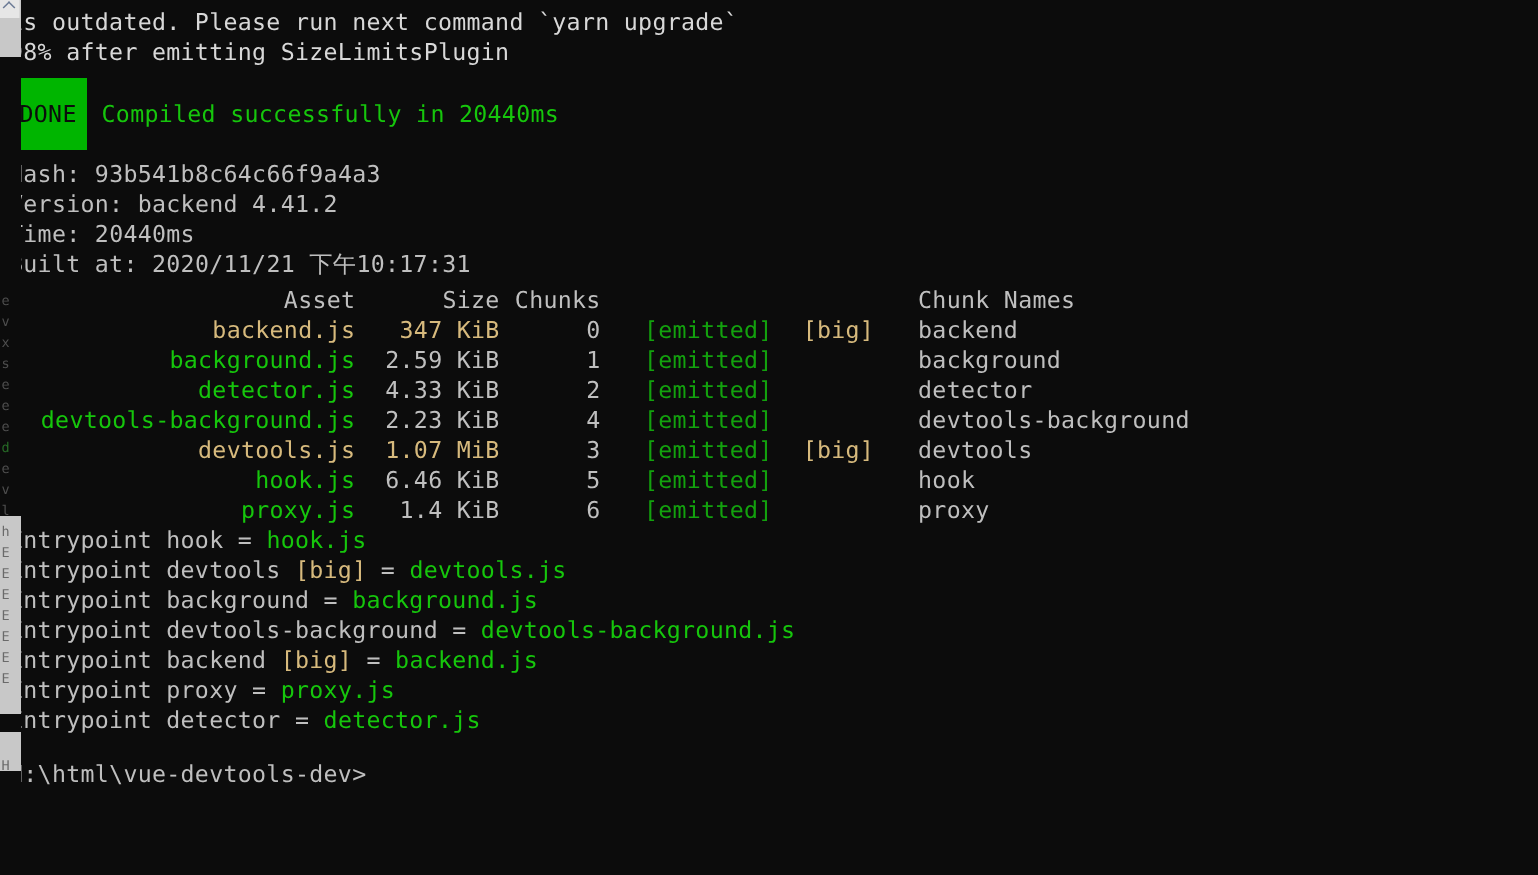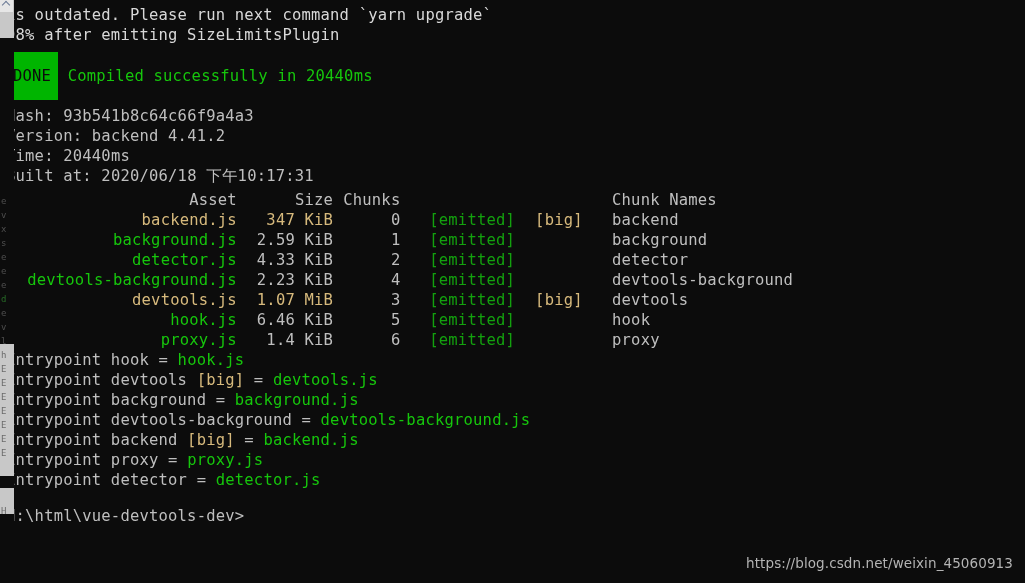--- a/index.html
+++ b/index.html
@@ -140,21 +140,21 @@
     <div class="line c-white" style="top:25px;">98% after emitting SizeLimitsPlugin</div>
 
     <div class="line" style="top:66px;"><span class="badge-done">DONE</span><span class="c-green"> <span>Compiled successfully in 20440ms</span></span></div>
 
     <div class="line c-grey" style="top:106px;"><span>Hash:</span> <span>93b541b8c64c66f9a4a3</span></div>
 
     <div class="line c-grey" style="top:126px;"><span>Version:</span> <span>backend 4.41.2</span></div>
 
     <div class="line c-grey" style="top:146px;"><span>Time:</span> <span>20440ms</span></div>
 
-    <div class="line c-grey" style="top:166px;"><span>Built at:</span> <span>2020/06/18 下午10:17:31</span></div>
+    <div class="line c-grey" style="top:166px;"><span>Built at:</span> <span>2020/11/21 下午10:17:31</span></div>
 
     <div id="asset-table">
         <div class="line" style="top: 190px; left: 0px; width: 1025px;"><span class="c-grey" style="position: absolute; white-space: pre; right: 788.12px;">Asset</span><span class="c-grey" style="position: absolute; white-space: pre; right: 691.92px;">Size</span><span class="c-grey" style="position: absolute; white-space: pre; right: 624.58px;">Chunks</span><span class="c-grey" style="position: absolute; white-space: pre; left: 612.06px;">Chunk Names</span></div>
         <div class="line" style="top: 210px; left: 0px; width: 1025px;"><span class="c-yellow" style="position: absolute; white-space: pre; right: 788.12px;">backend.js</span><span class="c-yellow" style="position: absolute; white-space: pre; right: 691.92px;">347 KiB</span><span class="c-grey" style="position: absolute; white-space: pre; right: 624.58px;">0</span><span class="c-green-d" style="position: absolute; white-space: pre; left: 429.28px;">[emitted]</span><span class="c-yellow" style="position: absolute; white-space: pre; left: 535.1px;">[big]</span><span class="c-grey" style="position: absolute; white-space: pre; left: 612.06px;">backend</span></div>
         <div class="line" style="top: 230px; left: 0px; width: 1025px;"><span class="c-green" style="position: absolute; white-space: pre; right: 788.12px;">background.js</span><span class="c-grey" style="position: absolute; white-space: pre; right: 691.92px;">2.59 KiB</span><span class="c-grey" style="position: absolute; white-space: pre; right: 624.58px;">1</span><span class="c-green-d" style="position: absolute; white-space: pre; left: 429.28px;">[emitted]</span><span class="c-grey" style="position: absolute; white-space: pre; left: 612.06px;">background</span></div>
         <div class="line" style="top: 250px; left: 0px; width: 1025px;"><span class="c-green" style="position: absolute; white-space: pre; right: 788.12px;">detector.js</span><span class="c-grey" style="position: absolute; white-space: pre; right: 691.92px;">4.33 KiB</span><span class="c-grey" style="position: absolute; white-space: pre; right: 624.58px;">2</span><span class="c-green-d" style="position: absolute; white-space: pre; left: 429.28px;">[emitted]</span><span class="c-grey" style="position: absolute; white-space: pre; left: 612.06px;">detector</span></div>
         <div class="line" style="top: 270px; left: 0px; width: 1025px;"><span class="c-green" style="position: absolute; white-space: pre; right: 788.12px;">devtools-background.js</span><span class="c-grey" style="position: absolute; white-space: pre; right: 691.92px;">2.23 KiB</span><span class="c-grey" style="position: absolute; white-space: pre; right: 624.58px;">4</span><span class="c-green-d" style="position: absolute; white-space: pre; left: 429.28px;">[emitted]</span><span class="c-grey" style="position: absolute; white-space: pre; left: 612.06px;">devtools-background</span></div>
         <div class="line" style="top: 290px; left: 0px; width: 1025px;"><span class="c-yellow" style="position: absolute; white-space: pre; right: 788.12px;">devtools.js</span><span class="c-yellow" style="position: absolute; white-space: pre; right: 691.92px;">1.07 MiB</span><span class="c-grey" style="position: absolute; white-space: pre; right: 624.58px;">3</span><span class="c-green-d" style="position: absolute; white-space: pre; left: 429.28px;">[emitted]</span><span class="c-yellow" style="position: absolute; white-space: pre; left: 535.1px;">[big]</span><span class="c-grey" style="position: absolute; white-space: pre; left: 612.06px;">devtools</span></div>
         <div class="line" style="top: 310px; left: 0px; width: 1025px;"><span class="c-green" style="position: absolute; white-space: pre; right: 788.12px;">hook.js</span><span class="c-grey" style="position: absolute; white-space: pre; right: 691.92px;">6.46 KiB</span><span class="c-grey" style="position: absolute; white-space: pre; right: 624.58px;">5</span><span class="c-green-d" style="position: absolute; white-space: pre; left: 429.28px;">[emitted]</span><span class="c-grey" style="position: absolute; white-space: pre; left: 612.06px;">hook</span></div>
         <div class="line" style="top: 330px; left: 0px; width: 1025px;"><span class="c-green" style="position: absolute; white-space: pre; right: 788.12px;">proxy.js</span><span class="c-grey" style="position: absolute; white-space: pre; right: 691.92px;">1.4 KiB</span><span class="c-grey" style="position: absolute; white-space: pre; right: 624.58px;">6</span><span class="c-green-d" style="position: absolute; white-space: pre; left: 429.28px;">[emitted]</span><span class="c-grey" style="position: absolute; white-space: pre; left: 612.06px;">proxy</span></div>
@@ -195,15 +195,14 @@
       <div class="gutter-ghost" style="top: 392px;">E</div>
       <div class="gutter-ghost" style="top: 406px;">E</div>
       <div class="gutter-ghost" style="top: 420px;">E</div>
       <div class="gutter-ghost" style="top: 434px;">E</div>
       <div class="gutter-ghost" style="top: 448px;">E</div>
       <div class="gutter-ghost" style="top: 506px;">H</div>
     </div>
 
   <div id="window-corner-nub"></div>
 
-  <div id="watermark">https://blog.csdn.net/weixin_45060913</div>
 
 </div>
 
 </body></html>

